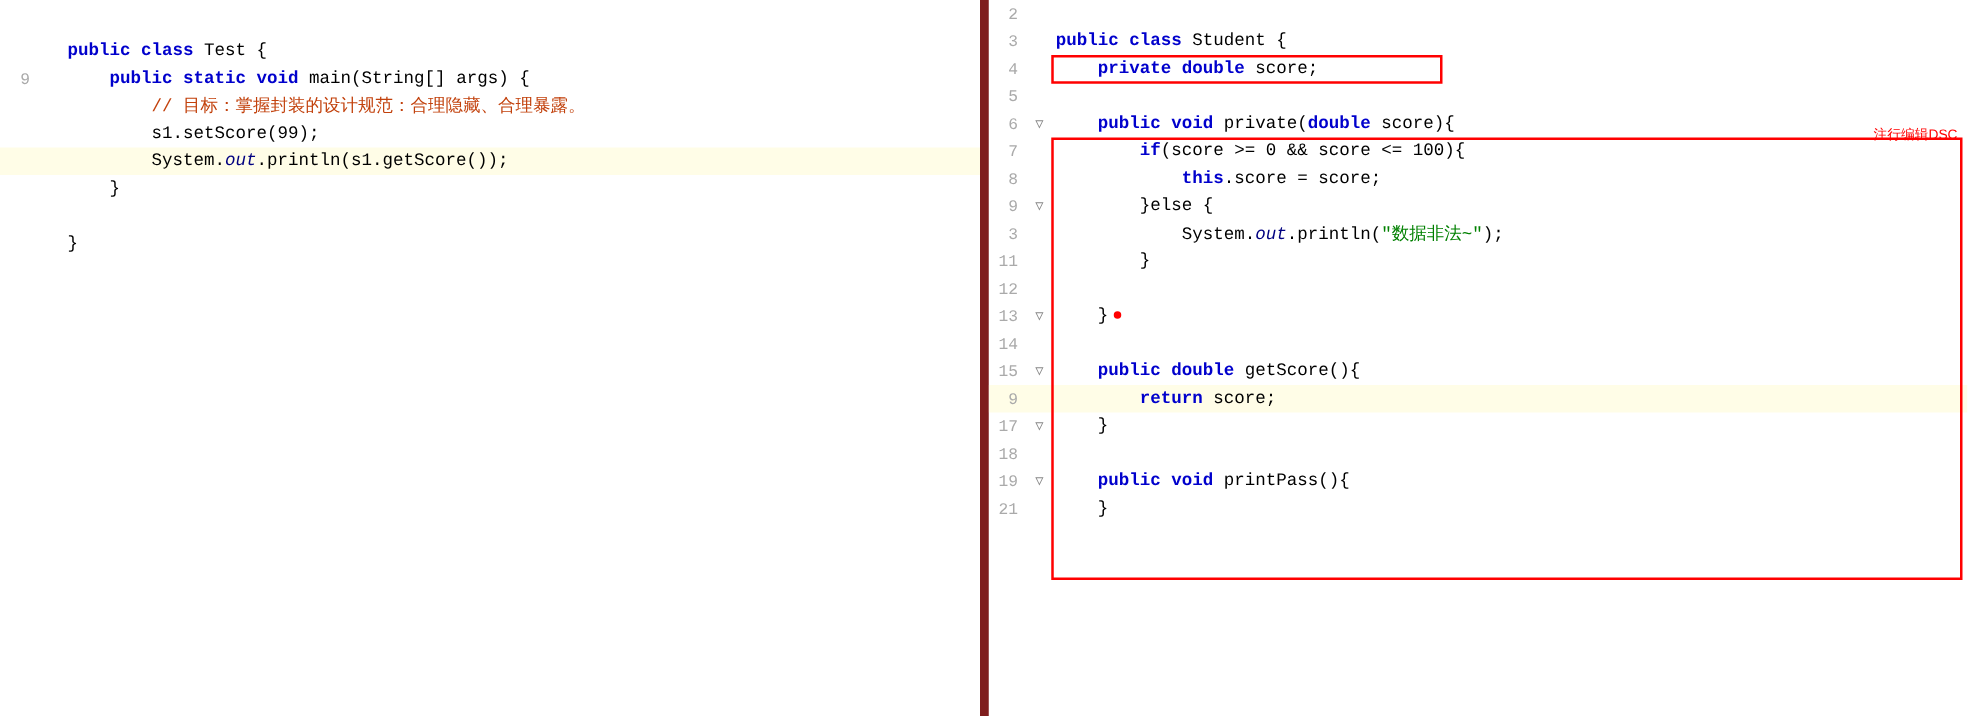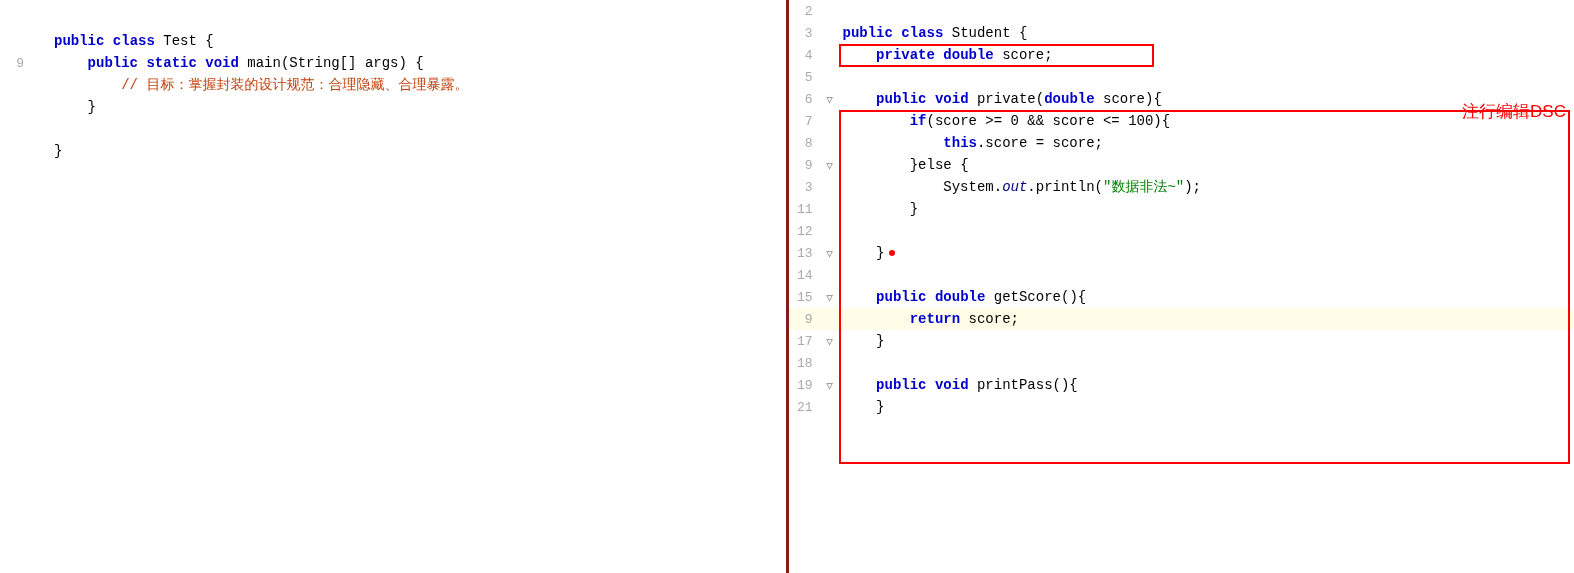--- a/index.html
+++ b/index.html
@@ -11,21 +11,21 @@
       height: 573px;
       overflow: hidden;
     }
 
     .editor-pane {
       flex: 1;
       background: #ffffff;
       padding: 8px 0;
       overflow: hidden;
       position: relative;
-      border-right: 3px solid #7f1d1d;
+      border-right: 7px solid #7f1d1d;
     }
 
     .code-line {
       display: flex;
       align-items: center;
       min-height: 22px;
       padding: 0 4px;
       position: relative;
     }
 
@@ -131,21 +131,31 @@
     <span class="code-content">    <span class="kw">public</span> <span class="kw">static</span> <span class="kw">void</span> <span class="normal">main(String[] args) {</span></span>
   </div>
 
   <div class="code-line">
     <span class="line-number"></span>
     <span class="gutter"></span>
     <span class="code-content comment">        // 目标：掌握封装的设计规范：合理隐藏、合理暴露。</span>
   </div>
 
 
-
+  <div class="code-line">
+    <span class="line-number"></span>
+    <span class="gutter"></span>
+    <span class="code-content">        s1.setScore(99);</span>
+  </div>
+
+  <div class="code-line highlighted">
+    <span class="line-number"></span>
+    <span class="gutter"></span>
+    <span class="code-content">        System.<span class="out-style">out</span>.println(s1.getScore());</span>
+  </div>
 
   <div class="code-line">
     <span class="line-number"></span>
     <span class="gutter"></span>
     <span class="code-content">    }</span>
   </div>
   <div class="code-line">
     <span class="line-number"></span>
     <span class="gutter"></span>
     <span class="code-content"></span>
@@ -157,21 +167,21 @@
     <span class="code-content">}</span>
   </div>
 </div>
 
 <div class="right-pane-wrapper">
 
   <div class="red-outline-field" style="top: 44px; left: 50px; right: 420px; height: 23px;"></div>
 
   <div class="red-outline-methods" style="top: 110px; left: 50px; right: 4px; height: 354px;"></div>
 
-  <div class="annot-text" style="top: 100px; right: 8px; font-size:17px; color:red;">
+  <div class="annot-text" style="top: 100px; right: 8px; font-size:11px; color:red;">
     注行编辑DSC
   </div>
 
   <div class="code-line">
     <span class="line-number">2</span>
     <span class="gutter"></span>
     <span class="code-content"></span>
   </div>
 
   <div class="code-line">

